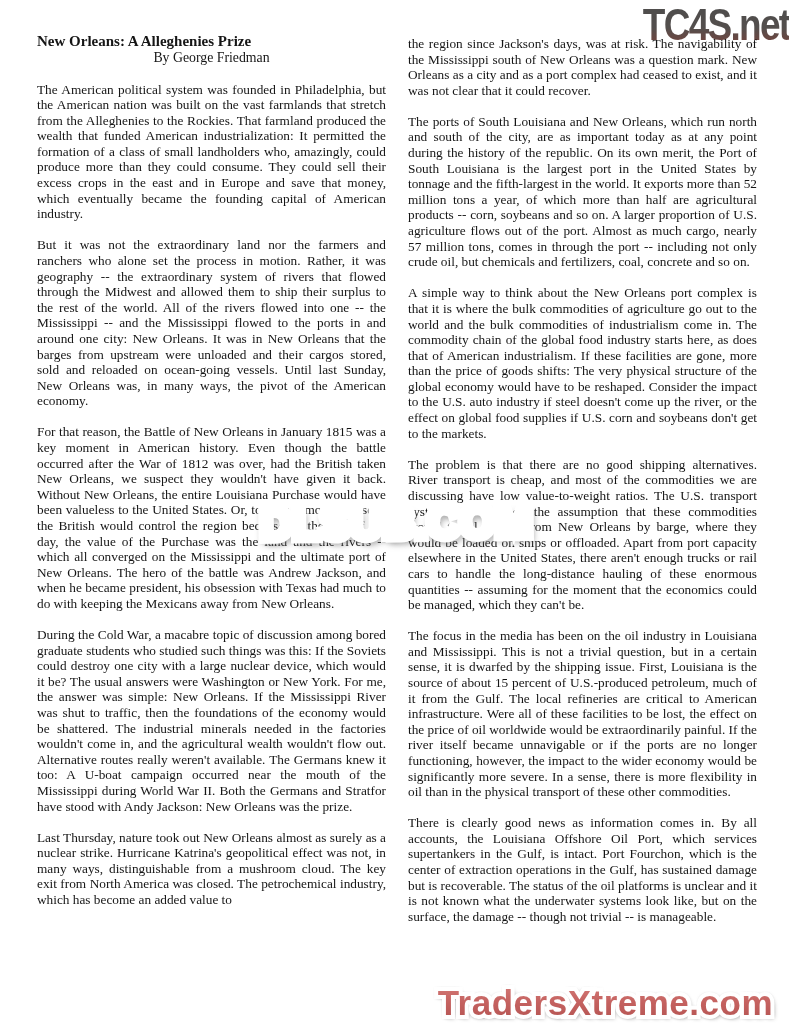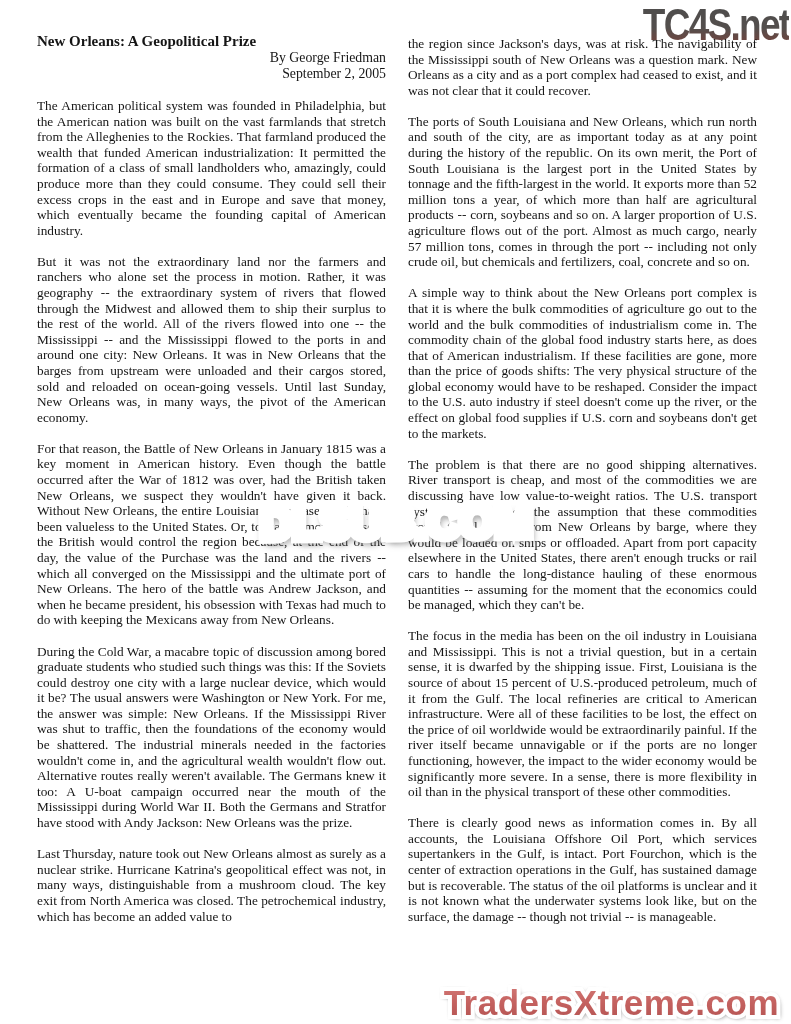--- a/index.html
+++ b/index.html
@@ -28,21 +28,21 @@
   h1.title {
     font-size: 15px;
     font-weight: bold;
     line-height: 16.5px;
     margin: 0;
     text-align: left;
   }
   .byline, .date {
     font-size: 13.8px;
     line-height: 16.5px;
-    text-align: right;
+    text-align: center;
   }
   p.para { margin: 15.5px 0 0 0; }
   .col-right p.para:first-child { margin-top: 0; }
 
   
   .wm {
     position: absolute;
     font-family: "Liberation Sans", sans-serif;
     font-weight: 900;
     white-space: nowrap;
@@ -76,21 +76,21 @@
   .wm-dlsub::before {
     content: attr(data-text);
     position: absolute; left: 0; top: 0;
     z-index: -1;
     -webkit-text-stroke: 9px #ffffff;
     color: #ffffff;
     text-shadow: 4px 6px 6px rgba(110,110,110,0.65), -3px 4px 5px rgba(130,130,130,0.45);
   }
   
   .wm-traders {
-    top: 983px; right: 12px;
+    top: 983px; right: 18px;
     font-size: 35px;
     letter-spacing: 0.5px;
     background: linear-gradient(180deg, #d47b78 0%, #c4615f 50%, #b25351 100%);
     -webkit-background-clip: text;
     background-clip: text;
     color: transparent;
   }
   .wm-traders::before {
     content: attr(data-text);
     position: absolute; left: 0; top: 0;
@@ -102,23 +102,22 @@
        2px -2px 3px rgba(140,140,140,0.8),
       -2px  3px 3px rgba(120,120,120,0.85),
        3px  3px 4px rgba(110,110,110,0.9);
   }
 </style>
 </head>
 <body>
 
 <div class="page">
   <div class="col col-left">
-    <h1 class="title">New Orleans: A Geopolitical Prize</h1>
+    <h1 class="title">New Orleans: A Alleghenies Prize</h1>
     <div class="byline">By George Friedman</div>
-    <div class="date">September 2, 2005</div>
     <p class="para">The American political system was founded in Philadelphia, but the American nation was built on the vast farmlands that stretch from the Alleghenies to the Rockies. That farmland produced the wealth that funded American industrialization: It permitted the formation of a class of small landholders who, amazingly, could produce more than they could consume. They could sell their excess crops in the east and in Europe and save that money, which eventually became the founding capital of American industry.</p>
     <p class="para">But it was not the extraordinary land nor the farmers and ranchers who alone set the process in motion. Rather, it was geography -- the extraordinary system of rivers that flowed through the Midwest and allowed them to ship their surplus to the rest of the world. All of the rivers flowed into one -- the Mississippi -- and the Mississippi flowed to the ports in and around one city: New Orleans. It was in New Orleans that the barges from upstream were unloaded and their cargos stored, sold and reloaded on ocean-going vessels. Until last Sunday, New Orleans was, in many ways, the pivot of the American economy.</p>
     <p class="para">For that reason, the Battle of New Orleans in January 1815 was a key moment in American history. Even though the battle occurred after the War of 1812 was over, had the British taken New Orleans, we suspect they wouldn't have given it back. Without New Orleans, the entire Louisiana Purchase would have been valueless to the United States. Or, to state it more precisely, the British would control the region because, at the end of the day, the value of the Purchase was the land and the rivers -- which all converged on the Mississippi and the ultimate port of New Orleans. The hero of the battle was Andrew Jackson, and when he became president, his obsession with Texas had much to do with keeping the Mexicans away from New Orleans.</p>
     <p class="para">During the Cold War, a macabre topic of discussion among bored graduate students who studied such things was this: If the Soviets could destroy one city with a large nuclear device, which would it be? The usual answers were Washington or New York. For me, the answer was simple: New Orleans. If the Mississippi River was shut to traffic, then the foundations of the economy would be shattered. The industrial minerals needed in the factories wouldn't come in, and the agricultural wealth wouldn't flow out. Alternative routes really weren't available. The Germans knew it too: A U-boat campaign occurred near the mouth of the Mississippi during World War II. Both the Germans and Stratfor have stood with Andy Jackson: New Orleans was the prize.</p>
     <p class="para">Last Thursday, nature took out New Orleans almost as surely as a nuclear strike. Hurricane Katrina's geopolitical effect was not, in many ways, distinguishable from a mushroom cloud. The key exit from North America was closed. The petrochemical industry, which has become an added value to</p>
   </div>
   <div class="col col-right">
     <p class="para">the region since Jackson's days, was at risk. The navigability of the Mississippi south of New Orleans was a question mark. New Orleans as a city and as a port complex had ceased to exist, and it was not clear that it could recover.</p>
     <p class="para">The ports of South Louisiana and New Orleans, which run north and south of the city, are as important today as at any point during the history of the republic. On its own merit, the Port of South Louisiana is the largest port in the United States by tonnage and the fifth-largest in the world. It exports more than 52 million tons a year, of which more than half are agricultural products -- corn, soybeans and so on. A larger proportion of U.S. agriculture flows out of the port. Almost as much cargo, nearly 57 million tons, comes in through the port -- including not only crude oil, but chemicals and fertilizers, coal, concrete and so on.</p>
     <p class="para">A simple way to think about the New Orleans port complex is that it is where the bulk commodities of agriculture go out to the world and the bulk commodities of industrialism come in. The commodity chain of the global food industry starts here, as does that of American industrialism. If these facilities are gone, more than the price of goods shifts: The very physical structure of the global economy would have to be reshaped. Consider the impact to the U.S. auto industry if steel doesn't come up the river, or the effect on global food supplies if U.S. corn and soybeans don't get to the markets.</p>

